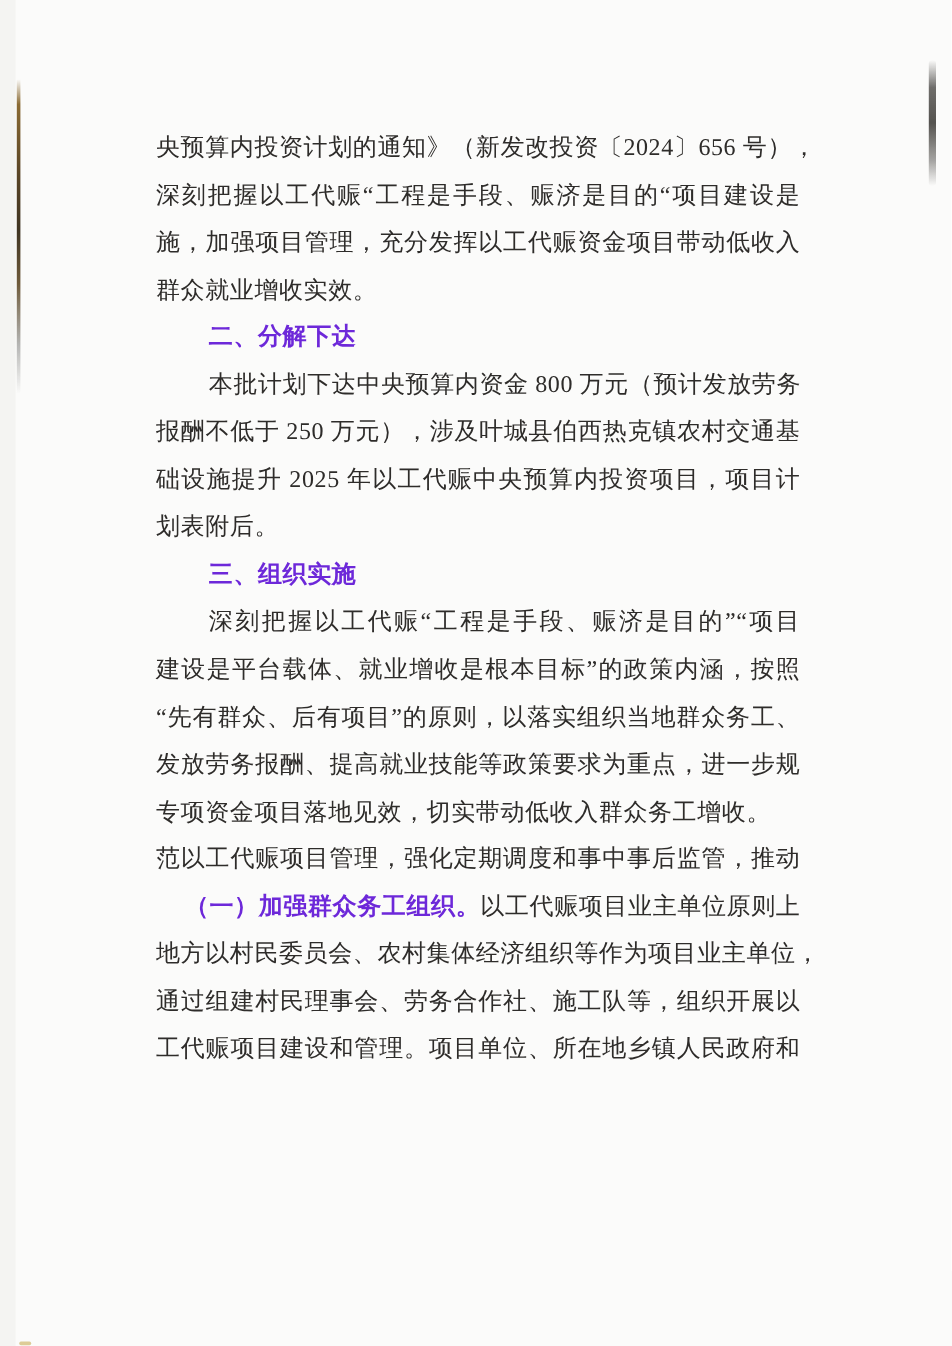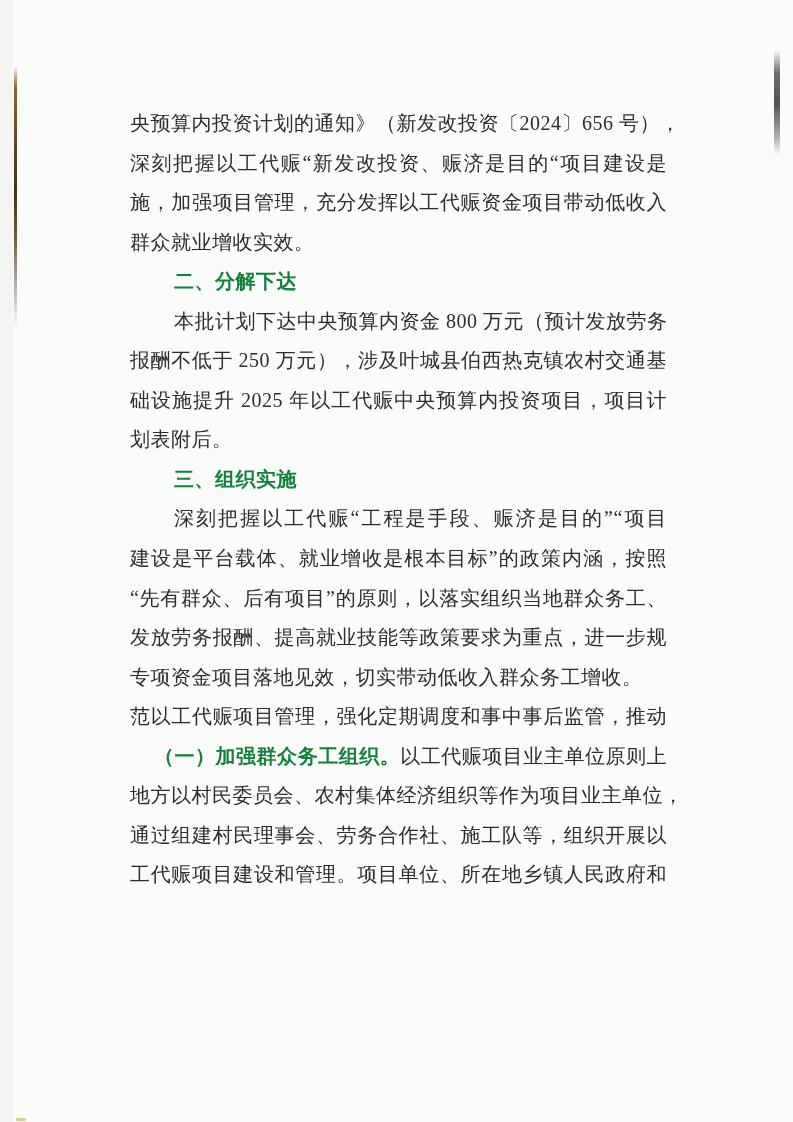--- a/index.html
+++ b/index.html
@@ -75,34 +75,34 @@
     text-align: justify;
     text-align-last: left;
     letter-spacing: 0.5px;
   }
   .line.fill {
     text-align-last: justify;
   }
   .seg-bold {
     font-family: "Liberation Sans", sans-serif;
     font-weight: 700;
-    color: #15803d;
+    color: #6d28d9;
   }
 </style>
 </head>
 <body>
 
 <div class="page" style="--page-bg: #fbfbfa; --text-color: #2e2c2a;">
   <div class="scan-strip-left"></div>
   <div class="scan-line-left"></div>
   <div class="scan-streak-right"></div>
   <div class="scan-speck"></div>
   <div class="textblock">
       <div class="line fill"><span>央预算内投资计划的通知》（新发改投资〔2024〕656 号），</span></div>
-      <div class="line fill"><span>深刻把握以工代赈“新发改投资、赈济是目的“项目建设是</span></div>
+      <div class="line fill"><span>深刻把握以工代赈“工程是手段、赈济是目的“项目建设是</span></div>
       <div class="line fill"><span>施，加强项目管理，充分发挥以工代赈资金项目带动低收入</span></div>
       <div class="line"><span>群众就业增收实效。</span></div>
       <div class="line" style="text-indent: 44px;"><span class="seg-bold">二、分解下达</span></div>
       <div class="line fill" style="text-indent: 44px;"><span>本批计划下达中央预算内资金 800 万元（预计发放劳务</span></div>
       <div class="line fill"><span>报酬不低于 250 万元），涉及叶城县伯西热克镇农村交通基</span></div>
       <div class="line fill"><span>础设施提升 2025 年以工代赈中央预算内投资项目，项目计</span></div>
       <div class="line"><span>划表附后。</span></div>
       <div class="line" style="text-indent: 44px;"><span class="seg-bold">三、组织实施</span></div>
       <div class="line fill" style="text-indent: 44px;"><span>深刻把握以工代赈“工程是手段、赈济是目的”“项目</span></div>
       <div class="line fill"><span>建设是平台载体、就业增收是根本目标”的政策内涵，按照</span></div>

